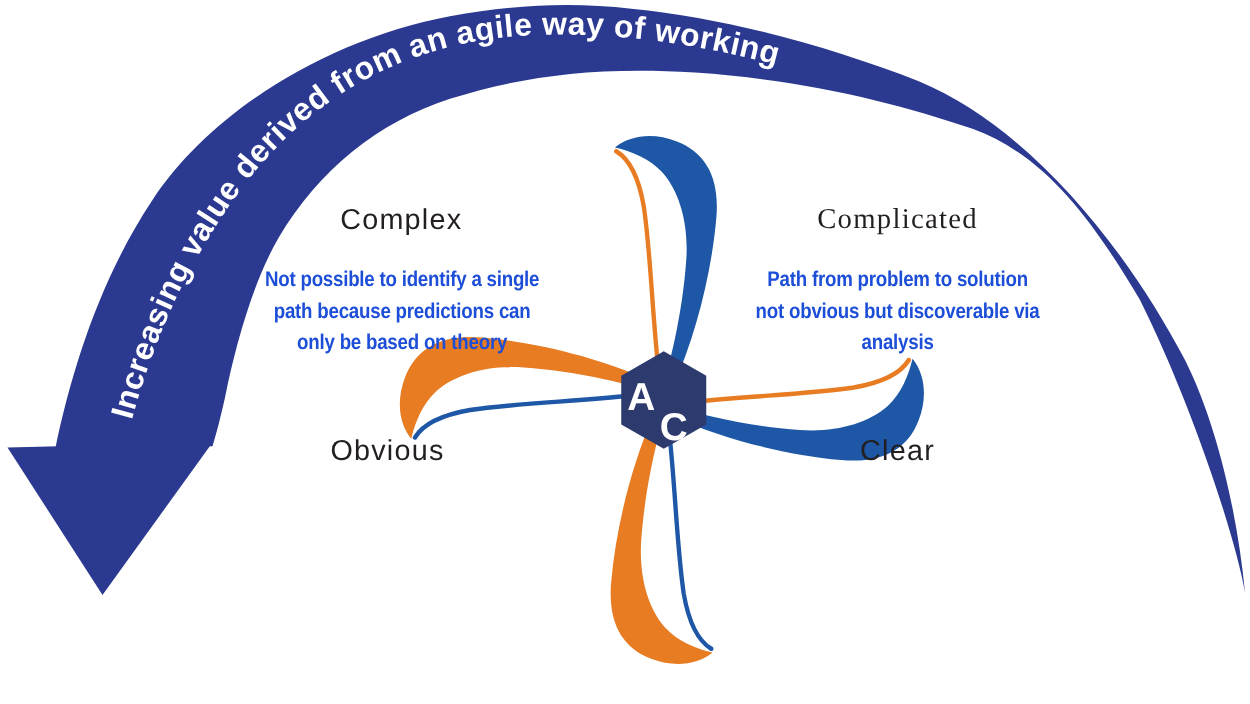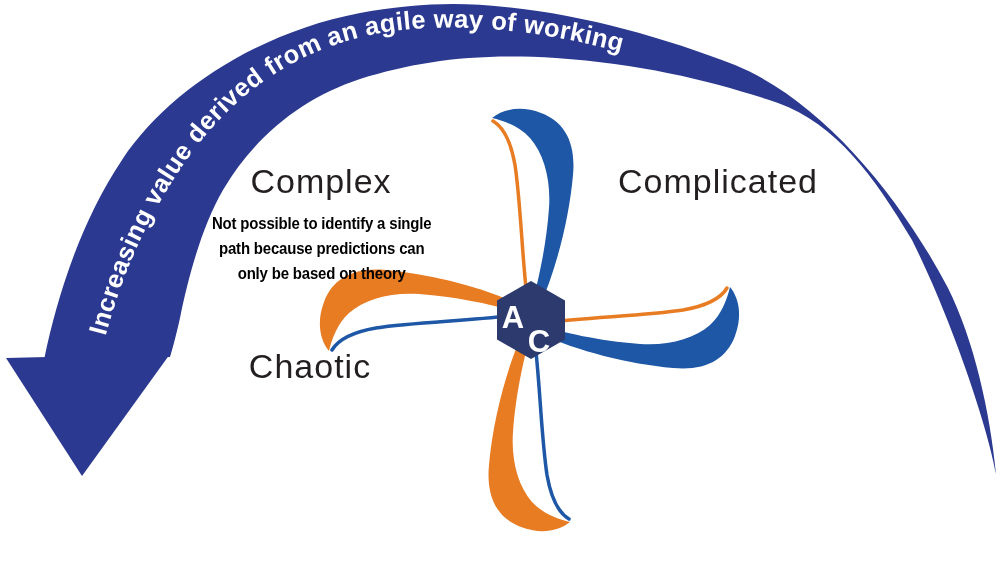--- a/index.html
+++ b/index.html
@@ -3,26 +3,26 @@
 <meta charset="utf-8">
 <style>
   html,body{margin:0;padding:0;background:#fff;}
   #stage{
     position:relative;width:1000px;height:563px;overflow:hidden;background:#fff;
     font-family:"Liberation Sans",sans-serif;
   }
   #diagram-svg{position:absolute;left:0;top:0;}
   .q-title{
     position:absolute;transform:translateX(-50%);
-    font-size:34px;font-weight:400;letter-spacing:1px;color:#231f20;
+    font-size:23px;font-weight:400;letter-spacing:1px;color:#231f20;
     white-space:nowrap;
   }
   .q-desc{
     position:absolute;transform:translateX(-50%);
-    width:340px;text-align:center;color:#000000;
+    width:340px;text-align:center;color:#1d4ed8;
   }
   .q-desc .inner{
     display:inline-block;transform:scaleX(0.88);transform-origin:50% 0;
     font-weight:700;font-size:17px;line-height:25px;letter-spacing:-0.2px;
     white-space:pre-line;
   }
   .arc-label-text{
     font-family:"Liberation Sans",sans-serif;
     font-weight:700;font-size:25.5px;letter-spacing:0.4px;fill:#ffffff;
   }
@@ -116,18 +116,24 @@
     <text class="hex-letter" x="539" y="352" font-size="31" text-anchor="middle">C</text>
   </svg>
 
   <div class="q-title" style="left:321px;top:162px;">Complex</div>
   <div class="q-desc" style="left:322px;top:211px;">
     <span class="inner">Not possible to identify a single
 path because predictions can
 only be based on theory</span>
   </div>
 
-  <div class="q-title" style="left:718px;top:162px;">Complicated</div>
+  <div class="q-title" style="left:718px;top:162px;font-family:Liberation Serif, serif;">Complicated</div>
+  <div class="q-desc" style="left:718px;top:211px;">
+    <span class="inner">Path from problem to solution
+not obvious but discoverable via
+analysis</span>
+  </div>
 
-  <div class="q-title" style="left:310px;top:347px;">Chaotic</div>
+  <div class="q-title" style="left:310px;top:347px;">Obvious</div>
 
+  <div class="q-title" style="left:718px;top:347px;">Clear</div>
 
 </div>
 
 </body></html>

